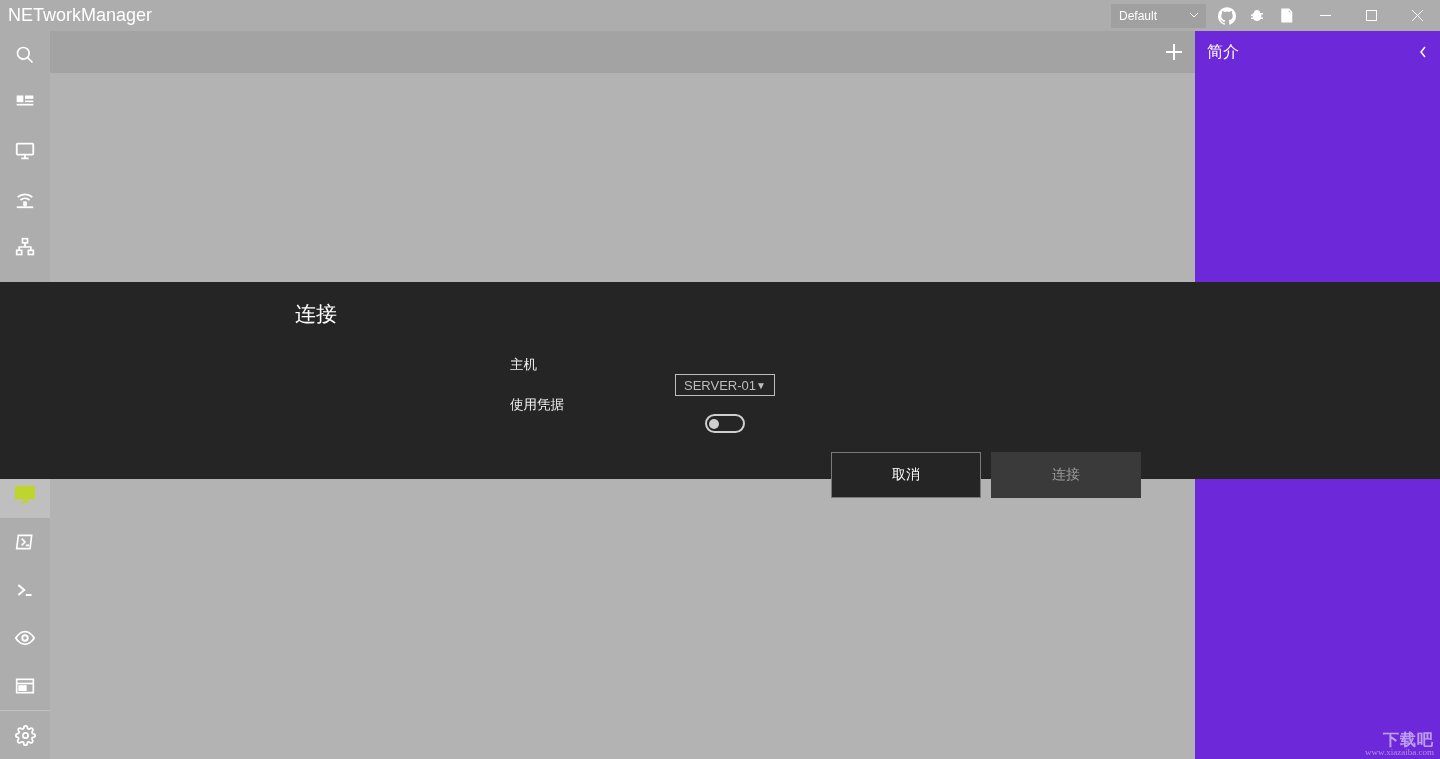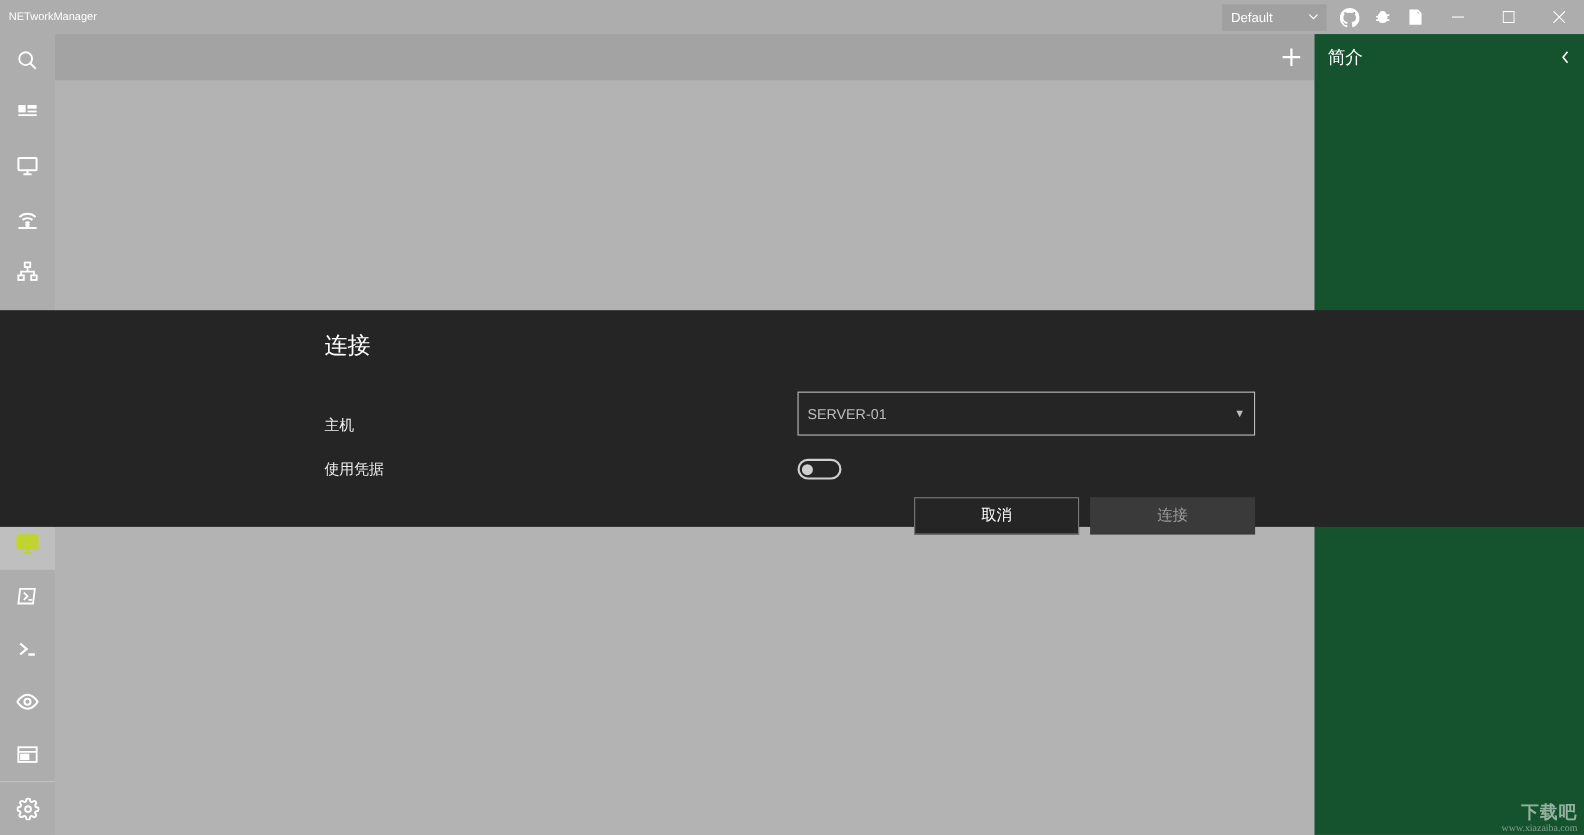--- a/index.html
+++ b/index.html
@@ -1,21 +1,21 @@
 <!DOCTYPE html>
 <html><head>
 <meta charset="utf-8">
 <style>
   * { box-sizing: border-box; margin: 0; padding: 0; font-family: "Segoe UI", "Microsoft YaHei", sans-serif; user-select: none; }
   html, body { width: 1440px; height: 759px; overflow: hidden; }
   body { background: #adadad; position: relative; color: #ffffff; }
 
   
   .titlebar { position: absolute; top: 0; left: 0; right: 0; height: 31px; display: flex; align-items: center; }
-  .app-title { padding-left: 8px; font-size: 10px; color: #ffffff; }
+  .app-title { padding-left: 8px; font-size: 18px; color: #ffffff; }
   .titlebar-right { margin-left: auto; display: flex; align-items: center; height: 100%; }
   .profile-dd { background: #a0a0a0; height: 24px; min-width: 95px; display: flex; align-items: center; padding: 0 8px; font-size: 12px; color: #fff; margin-right: 6px; }
   .profile-dd .caret { margin-left: auto; }
   .tb-btn { width: 46px; height: 31px; display: flex; align-items: center; justify-content: center; color: #fff; }
   .tb-ico { width: 30px; height: 31px; display: flex; align-items: center; justify-content: center; }
 
   
   .leftrail { position: absolute; top: 31px; bottom: 0; left: 0; width: 50px; display: flex; flex-direction: column; align-items: center; }
   .rail-item { width: 50px; height: 48px; display: flex; align-items: center; justify-content: center; color: #fff; }
   .rail-item.active { background: #bfbfbf; }
@@ -24,39 +24,39 @@
   .rail-settings { width: 50px; height: 48px; display: flex; align-items: center; justify-content: center; }
 
   
   .tabstrip { position: absolute; top: 31px; left: 50px; right: 245px; height: 42px; background: #a3a3a3; display: flex; align-items: center; }
   .add-tab { margin-left: auto; width: 42px; height: 42px; display: flex; align-items: center; justify-content: center; }
 
   
   .main { position: absolute; top: 73px; left: 50px; right: 245px; bottom: 0; background: #b3b3b3; }
 
   
-  .rightpanel { position: absolute; top: 31px; right: 0; bottom: 0; width: 245px; background: #14532d; }
+  .rightpanel { position: absolute; top: 31px; right: 0; bottom: 0; width: 245px; background: #6d28d9; }
   .rp-header { height: 42px; display: flex; align-items: center; padding: 0 12px; font-size: 16px; color: #fff; }
   .rp-collapse { margin-left: auto; }
   .rp-search { margin: 6px 8px 0 8px; height: 30px; background: #a3a3a3; display: flex; align-items: center; padding: 0 10px; color: #ededed; font-size: 13px; }
   .rp-search input { flex: 1; background: transparent; border: none; outline: none; color: #fff; font-size: 13px; }
   .rp-search input::placeholder { color: #e6e6e6; }
 
   
   .modal-band { position: absolute; left: 0; right: 0; top: 282px; height: 197px; background: #252525; display: flex; }
   .modal-inner { width: 860px; margin-left: 295px; padding-top: 18px; }
   .modal-title { font-size: 21px; color: #fff; margin-bottom: 28px; }
-  .form-row { display: flex; align-items: flex-end; height: 40px; }
+  .form-row { display: flex; align-items: center; height: 40px; flex-direction: column; }
   .form-label { width: 430px; font-size: 13.5px; color: #f0f0f0; }
   .combo { flex: 1; max-width: 416px; height: 40px; border: 1px solid #bdbdbd; display: flex; align-items: center; padding: 0 8px; font-size: 13px; color: #bdbdbd; position: relative; }
   .combo .caret { margin-left: auto; font-size: 10px; color: #bdbdbd; }
   .toggle { width: 40px; height: 19px; border: 2px solid #cfcfcf; border-radius: 10px; position: relative; }
   .toggle .knob { position: absolute; left: 2px; top: 50%; transform: translateY(-50%); width: 10px; height: 10px; border-radius: 50%; background: #cfcfcf; }
   .modal-buttons { display: flex; justify-content: flex-end; gap: 10px; margin-top: 16px; max-width: 846px; }
-  .btn { width: 150px; height: 34px; display: flex; align-items: center; justify-content: center; font-size: 14px; }
+  .btn { width: 150px; height: 46px; display: flex; align-items: center; justify-content: center; font-size: 14px; }
   .btn-secondary { border: 1px solid #7a7a7a; color: #fff; background: #252525; }
   .btn-primary { background: #3a3a3a; color: #9c9c9c; }
 
   
   .watermark { position: absolute; right: 6px; bottom: 2px; color: rgba(255,255,255,0.55); font-size: 16px; letter-spacing: 1px; font-weight: bold; text-align: right; line-height: 1; }
   .watermark .sub { font-size: 9px; letter-spacing: 0; font-weight: normal; display: block; color: rgba(255,255,255,0.45); font-family: Liberation Serif, serif; }
 
   svg { display: block; }
 </style>
 </head>

